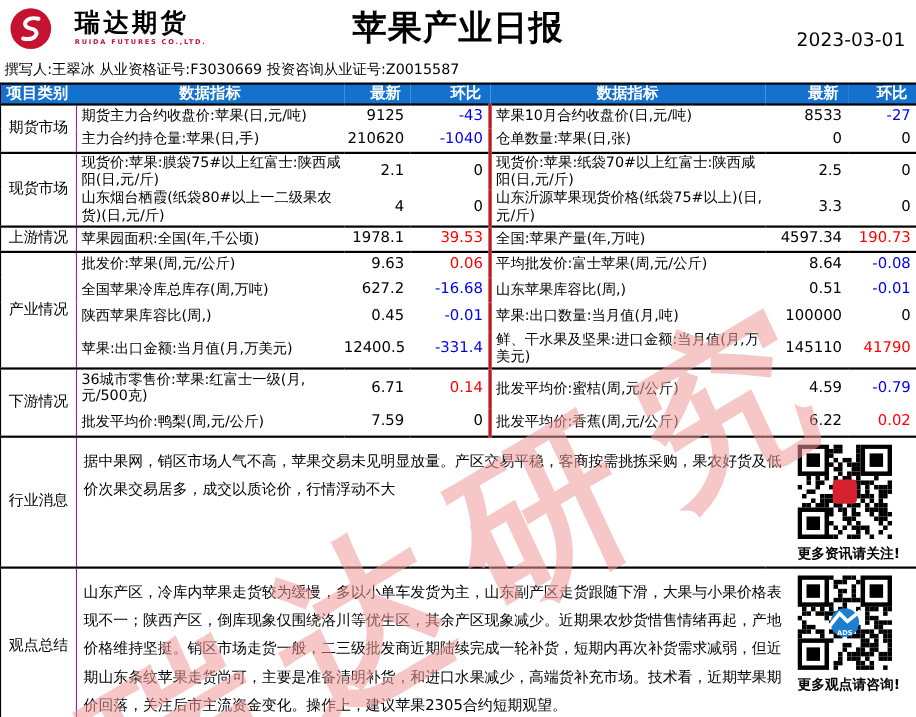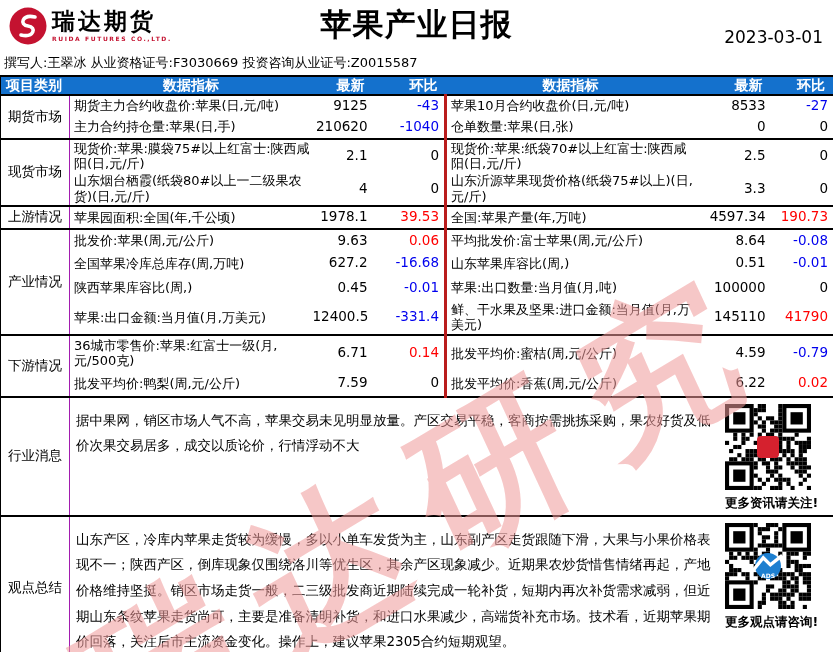--- a/index.html
+++ b/index.html
@@ -6,21 +6,21 @@
     --header-bg:#1471cd; --pos:#ff0000; --neg:#0000ee;
     --logo-red:#c41230; --wm:#f09a9a;
   }
   *{box-sizing:border-box;margin:0;padding:0;}
   html,body{width:833px;height:652px;overflow:hidden;background:#fff;
     font-family:"DejaVu Sans","Liberation Sans",sans-serif;color:#000;}
   .page{position:relative;width:833px;height:652px;overflow:hidden;}
 
   
   .hdr{position:relative;height:52px;}
-  .logo{position:absolute;left:8px;top:6px;display:flex;align-items:center;gap:4px;}
+  .logo{position:absolute;left:8px;top:6px;display:flex;align-items:center;gap:20px;}
   .logo-txt{display:flex;flex-direction:column;line-height:1;}
   .brand{font-size:23px;font-weight:700;letter-spacing:3px;}
   .tagline{font-size:6px;color:var(--logo-red);letter-spacing:1.6px;margin-top:3px;font-weight:700;}
   .title{position:absolute;left:0;right:0;top:4px;text-align:center;font-size:31px;font-weight:700;letter-spacing:1px;}
   .rptdate{position:absolute;right:10px;top:27px;font-size:17px;}
   .author{font-size:13px;padding:2px 4px 3px 4px;}
 
   
   table{width:833px;table-layout:fixed;border-collapse:collapse;
     border:1px solid #000;border-top:2px solid #000;border-bottom:2px solid #000;}

